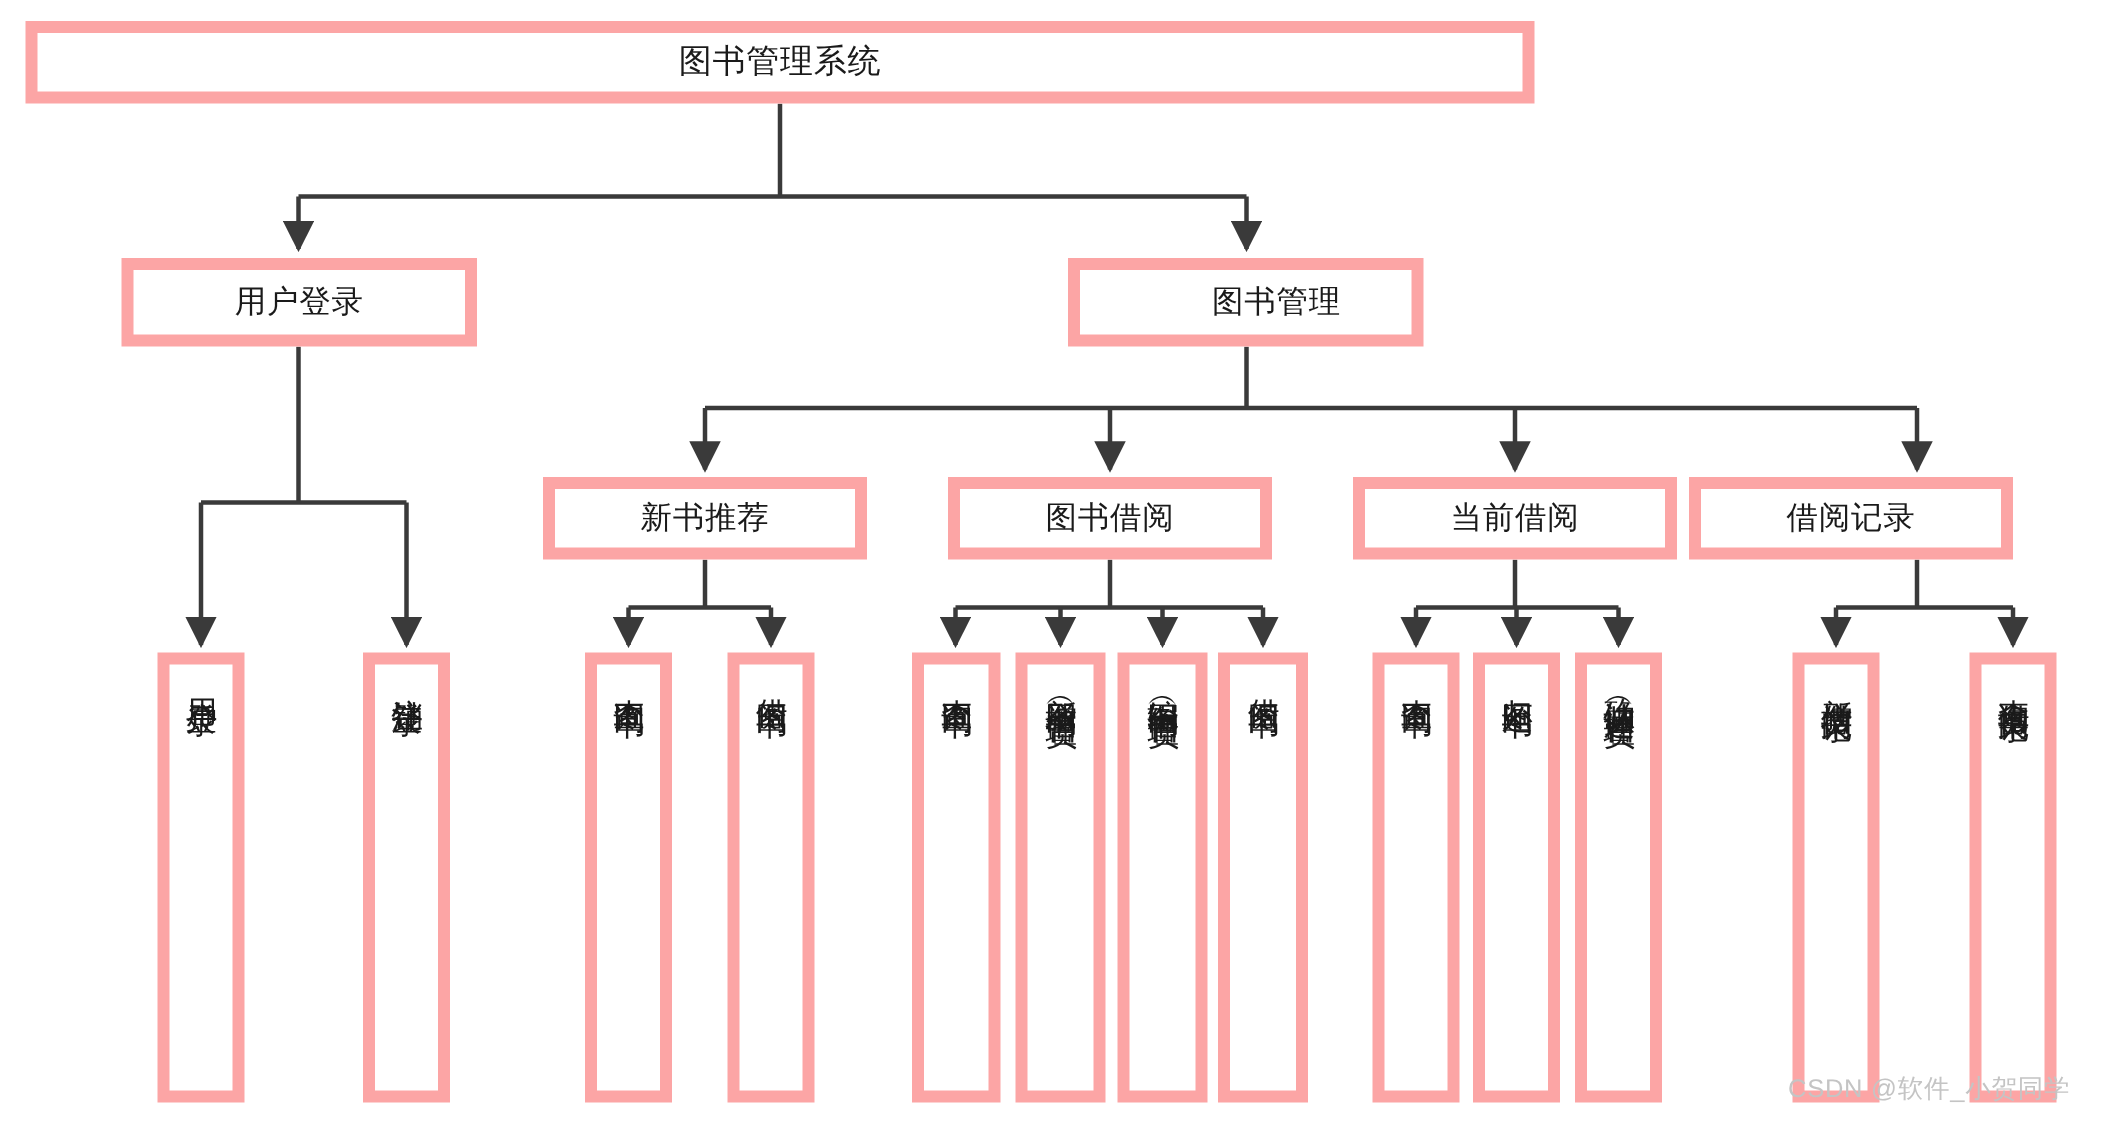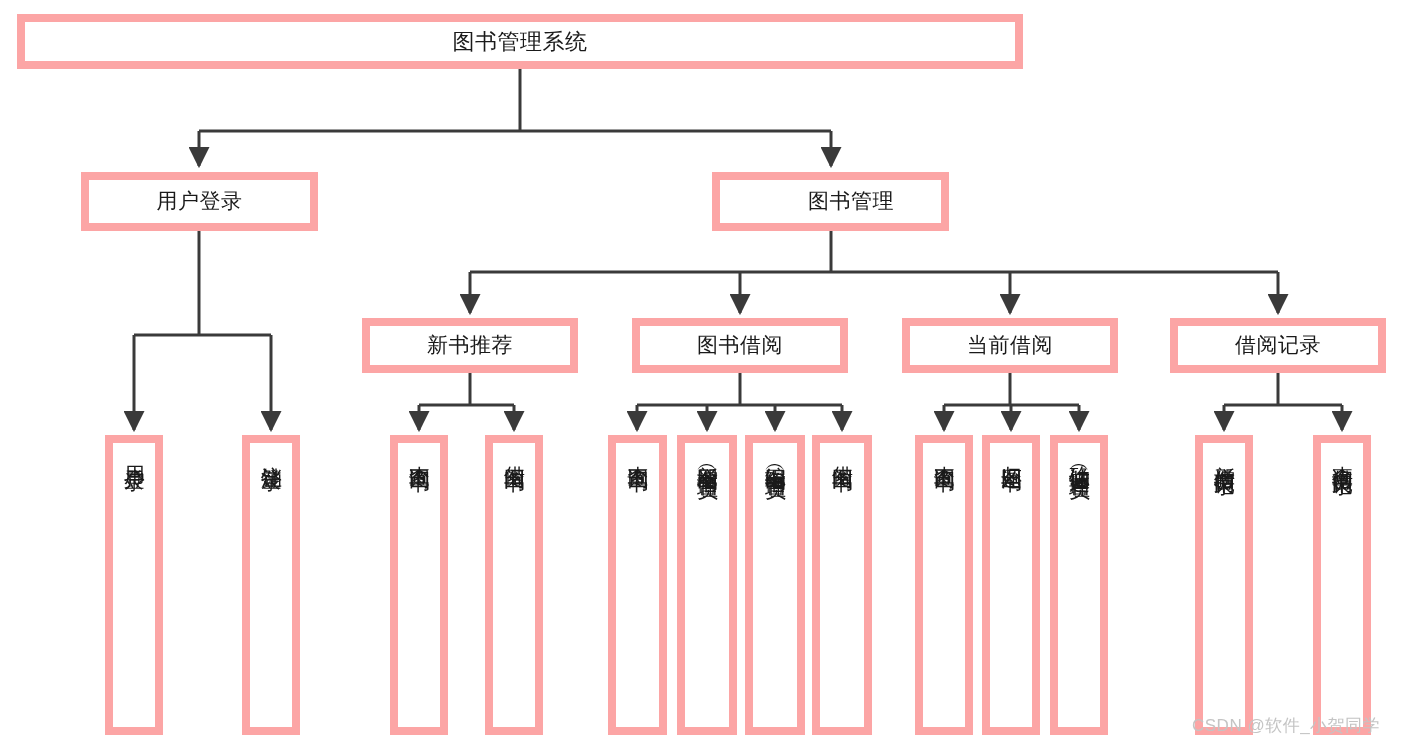--- a/index.html
+++ b/index.html
@@ -133,21 +133,21 @@
 
   <div class="node horiz" style="left:632px;top:318px;width:216px;height:55px;">
     <span class="label">图书借阅</span>
   </div>
   <div class="node horiz" style="left:362px;top:318px;width:216px;height:55px;">
     <span class="label">新书推荐</span>
   </div>
   <div class="node horiz" style="left:902px;top:318px;width:216px;height:55px;">
     <span class="label">当前借阅</span>
   </div>
-  <div class="node horiz" style="left:1170px;top:318px;width:216px;height:55px;">
+  <div class="node horiz" style="left:1126px;top:318px;width:216px;height:55px;">
     <span class="label">借阅记录</span>
   </div>
 
   <div class="node vert" style="left:105px;top:435px;width:58px;height:300px;">
     <span class="label">用户登录</span>
   </div>
   <div class="node vert" style="left:242px;top:435px;width:58px;height:300px;">
     <span class="label">注销登录</span>
   </div>
 

